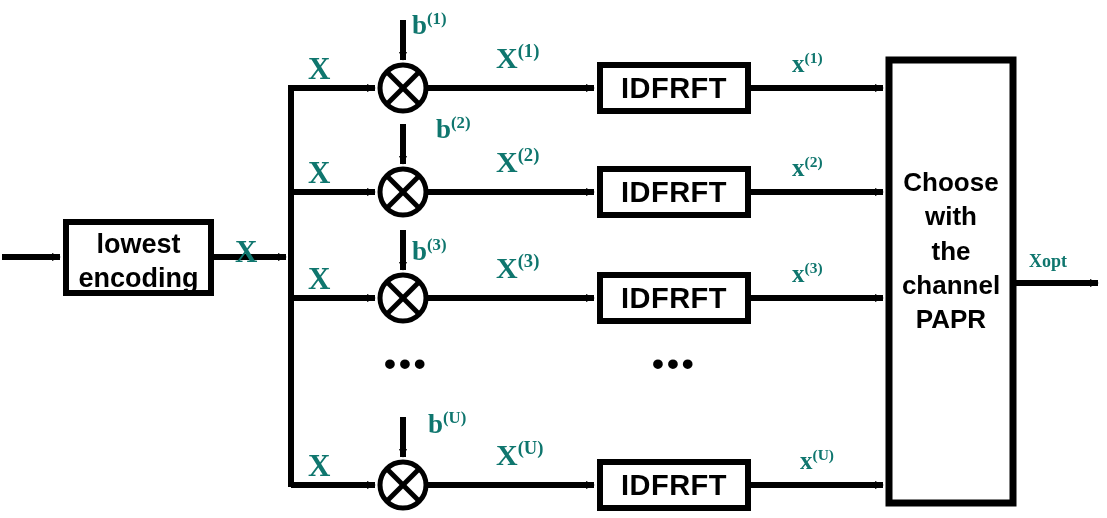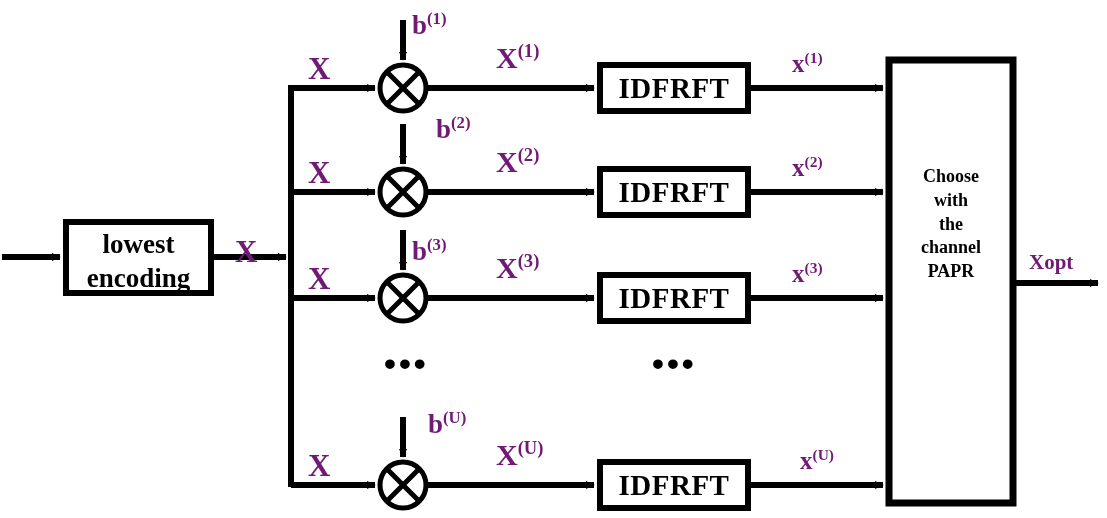--- a/index.html
+++ b/index.html
@@ -17,49 +17,49 @@
   }
   #diagram-svg {
     position: absolute;
     left: 0;
     top: 0;
     width: 1107px;
     height: 518px;
   }
   .lbl {
     position: absolute;
-    color: #701a75;
+    color: #0f766e;
     font-weight: bold;
     line-height: 1;
     white-space: nowrap;
     font-family: "Liberation Serif", "DejaVu Serif", serif;
   }
   .lbl sup {
     font-size: 0.62em;
     vertical-align: super;
     line-height: 0;
     font-weight: bold;
   }
   .sig-x    { font-size: 31px; }
   .sig-big  { font-size: 30px; }
   .sig-b    { font-size: 27px; }
   .sig-sm   { font-size: 25px; }
-  .sig-opt  { font-size: 21px; }
+  .sig-opt  { font-size: 18px; }
   .boxtext {
     position: absolute;
     color: #000000;
     font-weight: bold;
     text-align: center;
-    font-family: Liberation Serif, serif;
+    font-family: Liberation Sans, sans-serif;
     line-height: 1.05;
     white-space: nowrap;
   }
   .box-ce   { font-size: 27px; line-height: 1.25; }
   .box-idf  { font-size: 29px; letter-spacing: 0.5px; }
-  .box-ch   { font-size: 18px; line-height: 1.32; }
+  .box-ch   { font-size: 26px; line-height: 1.32; }
   .dots {
     position: absolute;
     color: #000000;
     font-weight: bold;
     font-size: 34px;
     letter-spacing: 3px;
     line-height: 1;
     font-family: "Liberation Sans", sans-serif;
   }
 </style>

